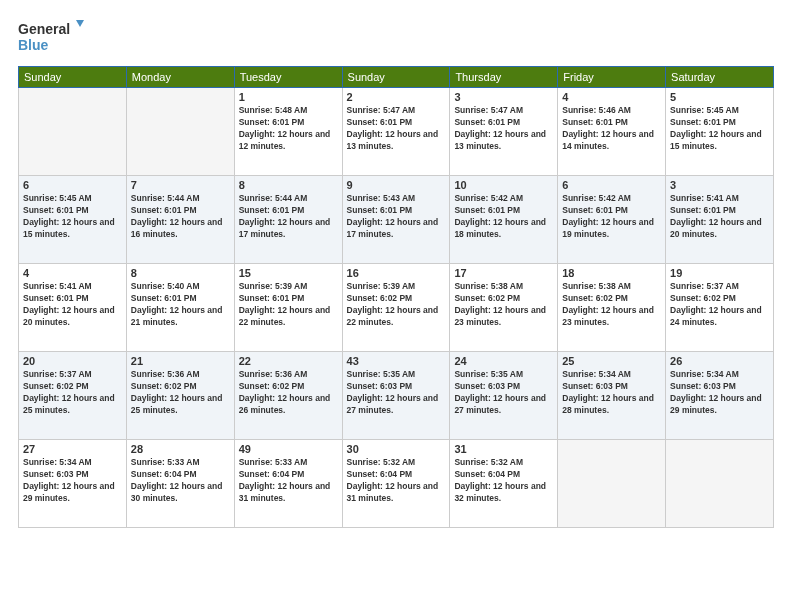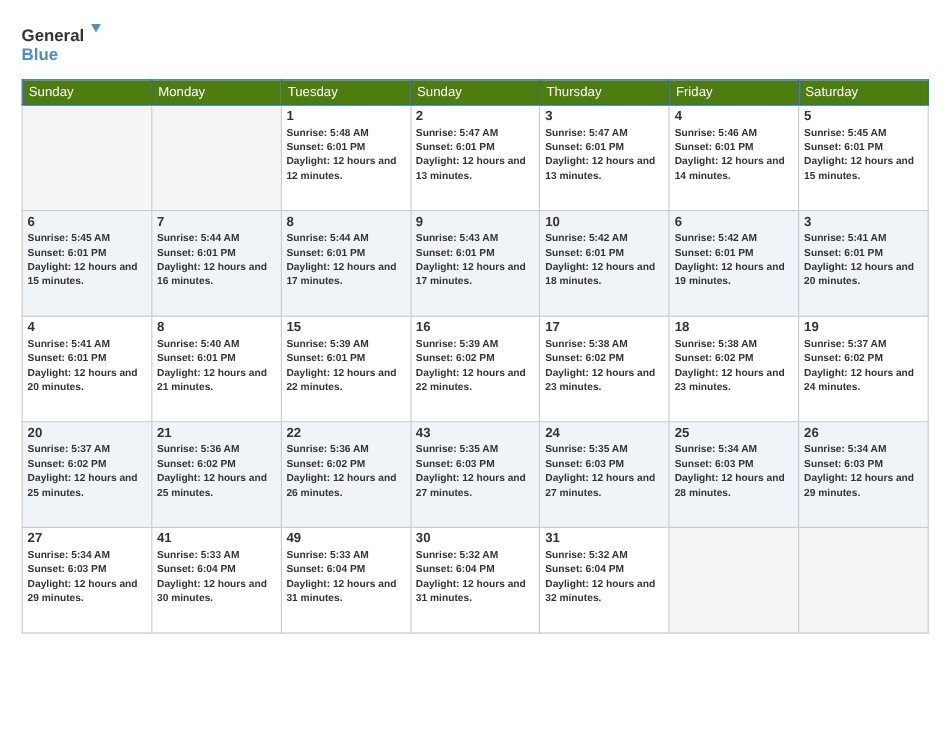--- a/index.html
+++ b/index.html
@@ -224,21 +224,21 @@
             <div class="day-num">26</div>
             <div class="day-info">Sunrise: 5:34 AM<br>Sunset: 6:03 PM<br>Daylight: 12 hours and 29 minutes.</div>
           </td>
         </tr>
         <tr>
           <td>
             <div class="day-num">27</div>
             <div class="day-info">Sunrise: 5:34 AM<br>Sunset: 6:03 PM<br>Daylight: 12 hours and 29 minutes.</div>
           </td>
           <td>
-            <div class="day-num">41</div>
+            <div class="day-num">28</div>
             <div class="day-info">Sunrise: 5:33 AM<br>Sunset: 6:04 PM<br>Daylight: 12 hours and 30 minutes.</div>
           </td>
           <td>
             <div class="day-num">49</div>
             <div class="day-info">Sunrise: 5:33 AM<br>Sunset: 6:04 PM<br>Daylight: 12 hours and 31 minutes.</div>
           </td>
           <td>
             <div class="day-num">30</div>
             <div class="day-info">Sunrise: 5:32 AM<br>Sunset: 6:04 PM<br>Daylight: 12 hours and 31 minutes.</div>
           </td>

